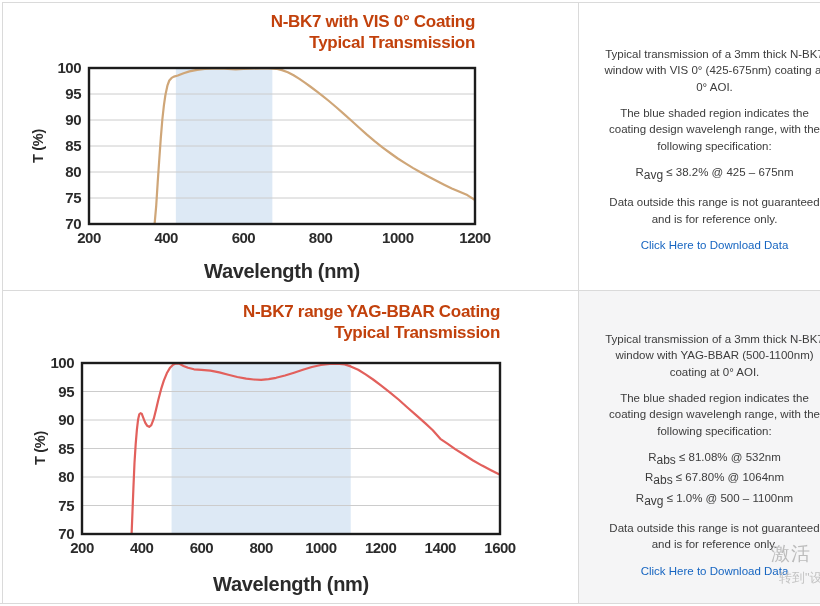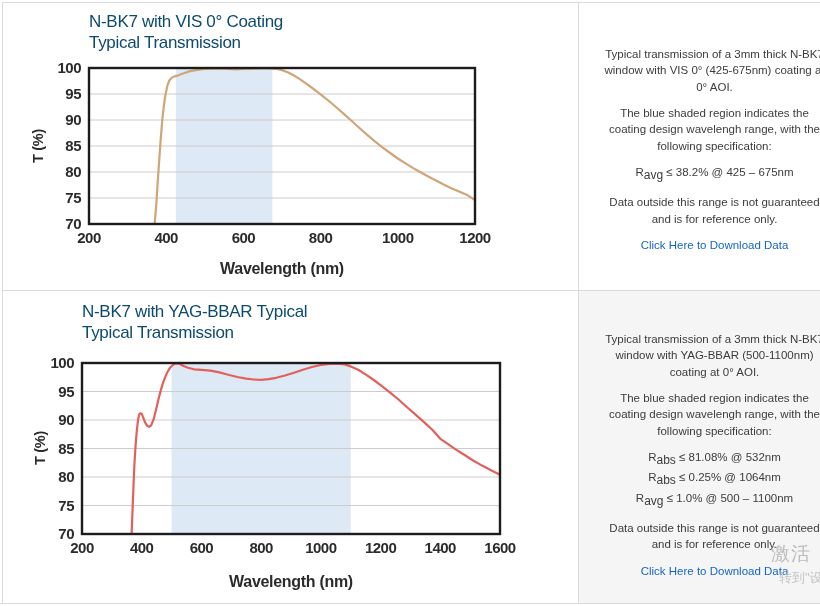--- a/index.html
+++ b/index.html
@@ -1,23 +1,23 @@
 <!DOCTYPE html>
 <html><head>
 <meta charset="utf-8">
 <style>
   html,body{margin:0;padding:0;background:#fff;}
   .page{position:relative;width:820px;height:606px;background:#ffffff;overflow:hidden;
         font-family:"Liberation Sans",sans-serif;}
   .hline,.vline{position:absolute;background:#dadada;}
   .cell-bg{position:absolute;background:#f5f5f6;}
   .chart-svg{position:absolute;}
-  .chart-title{position:absolute;text-align:left;font-weight:400;font-size:17px;line-height:21px;
-               color:#0c4a6e;letter-spacing:-0.3px;}
-  .axis-x{position:absolute;text-align:center;font-weight:700;font-size:16px;color:#2b2b2b;letter-spacing:-0.3px;}
+  .chart-title{position:absolute;text-align:right;font-weight:700;font-size:17px;line-height:21px;
+               color:#c2410c;letter-spacing:-0.3px;}
+  .axis-x{position:absolute;text-align:center;font-weight:700;font-size:20px;color:#2b2b2b;letter-spacing:-0.3px;}
   .axis-y{position:absolute;font-weight:700;font-size:14.5px;color:#2b2b2b;white-space:nowrap;
           transform:translate(-50%,-50%) rotate(-90deg);letter-spacing:-0.3px;}
   .panel{position:absolute;width:271px;box-sizing:border-box;text-align:center;
          color:#3c3c3c;font-size:11.5px;line-height:1.42;}
   .panel p{margin:0 0 10px;white-space:pre-line;}
   .spec{margin:0 0 10px;}
   .spec-line{line-height:17px;white-space:nowrap;}
   .spec sub{font-size:12px;}
   .dl-link{color:#1665c1;cursor:pointer;}
   .watermark{position:absolute;color:#bcbcbc;white-space:nowrap;}
@@ -65,21 +65,21 @@
       <text x="81" y="177" text-anchor="end" font-family="&quot;Liberation Sans&quot;, sans-serif" font-size="15" font-weight="700" fill="#2b2b2b" letter-spacing="-0.5">80</text>
       <text x="81" y="151" text-anchor="end" font-family="&quot;Liberation Sans&quot;, sans-serif" font-size="15" font-weight="700" fill="#2b2b2b" letter-spacing="-0.5">85</text>
       <text x="81" y="125" text-anchor="end" font-family="&quot;Liberation Sans&quot;, sans-serif" font-size="15" font-weight="700" fill="#2b2b2b" letter-spacing="-0.5">90</text>
       <text x="81" y="99" text-anchor="end" font-family="&quot;Liberation Sans&quot;, sans-serif" font-size="15" font-weight="700" fill="#2b2b2b" letter-spacing="-0.5">95</text>
       <text x="81" y="73" text-anchor="end" font-family="&quot;Liberation Sans&quot;, sans-serif" font-size="15" font-weight="700" fill="#2b2b2b" letter-spacing="-0.5">100</text>
     </svg>
   <div class="axis-y" style="left:38px;top:146px;">T (%)</div>
   <div class="axis-x" style="left:89px;top:260px;width:386px;">Wavelength (nm)</div>
 
   <div class="chart-title" style="left:82px;top:301px;width:418px;">
-    <div>N-BK7 with YAG-BBAR Typical</div>
+    <div>N-BK7 range YAG-BBAR Coating</div>
     <div>Typical Transmission</div>
   </div>
   <svg class="chart-svg" style="left:0;top:290px;" width="578" height="316" viewBox="0 0 578 316">
       <defs>
         <clipPath id="plotclip1">
           <rect x="82" y="73" width="418" height="171"></rect>
         </clipPath>
       </defs>
       <rect x="171.57142857142856" y="73" width="179.14285714285717" height="171" fill="#dde9f5"></rect>
       <line x1="82" x2="500" y1="215.5" y2="215.5" stroke="#cccccc" stroke-width="1"></line>
@@ -125,21 +125,21 @@
 
   <div class="panel" style="left:579px;top:291px;padding:40px 14px 0;">
     <p>Typical transmission of a 3mm thick N-BK7
 window with YAG-BBAR (500-1100nm)
 coating at 0° AOI.</p>
     <p>The blue shaded region indicates the
 coating design wavelengh range, with the
 following specification:</p>
     <div class="spec">
       <div class="spec-line"><span>R</span><sub>abs</sub><span> ≤ 81.08% @ 532nm</span></div>
-      <div class="spec-line"><span>R</span><sub>abs</sub><span> ≤ 0.25% @ 1064nm</span></div>
+      <div class="spec-line"><span>R</span><sub>abs</sub><span> ≤ 67.80% @ 1064nm</span></div>
       <div class="spec-line"><span>R</span><sub>avg</sub><span> ≤ 1.0% @ 500 – 1100nm</span></div>
     </div>
     <p>Data outside this range is not guaranteed
 and is for reference only.</p>
     <div class="dl-link">Click Here to Download Data</div>
   </div>
 
   <div class="watermark wm-1" style="left:771px;top:541px;">激活</div>
   <div class="watermark wm-2" style="left:779px;top:569px;">转到"设</div>
 

